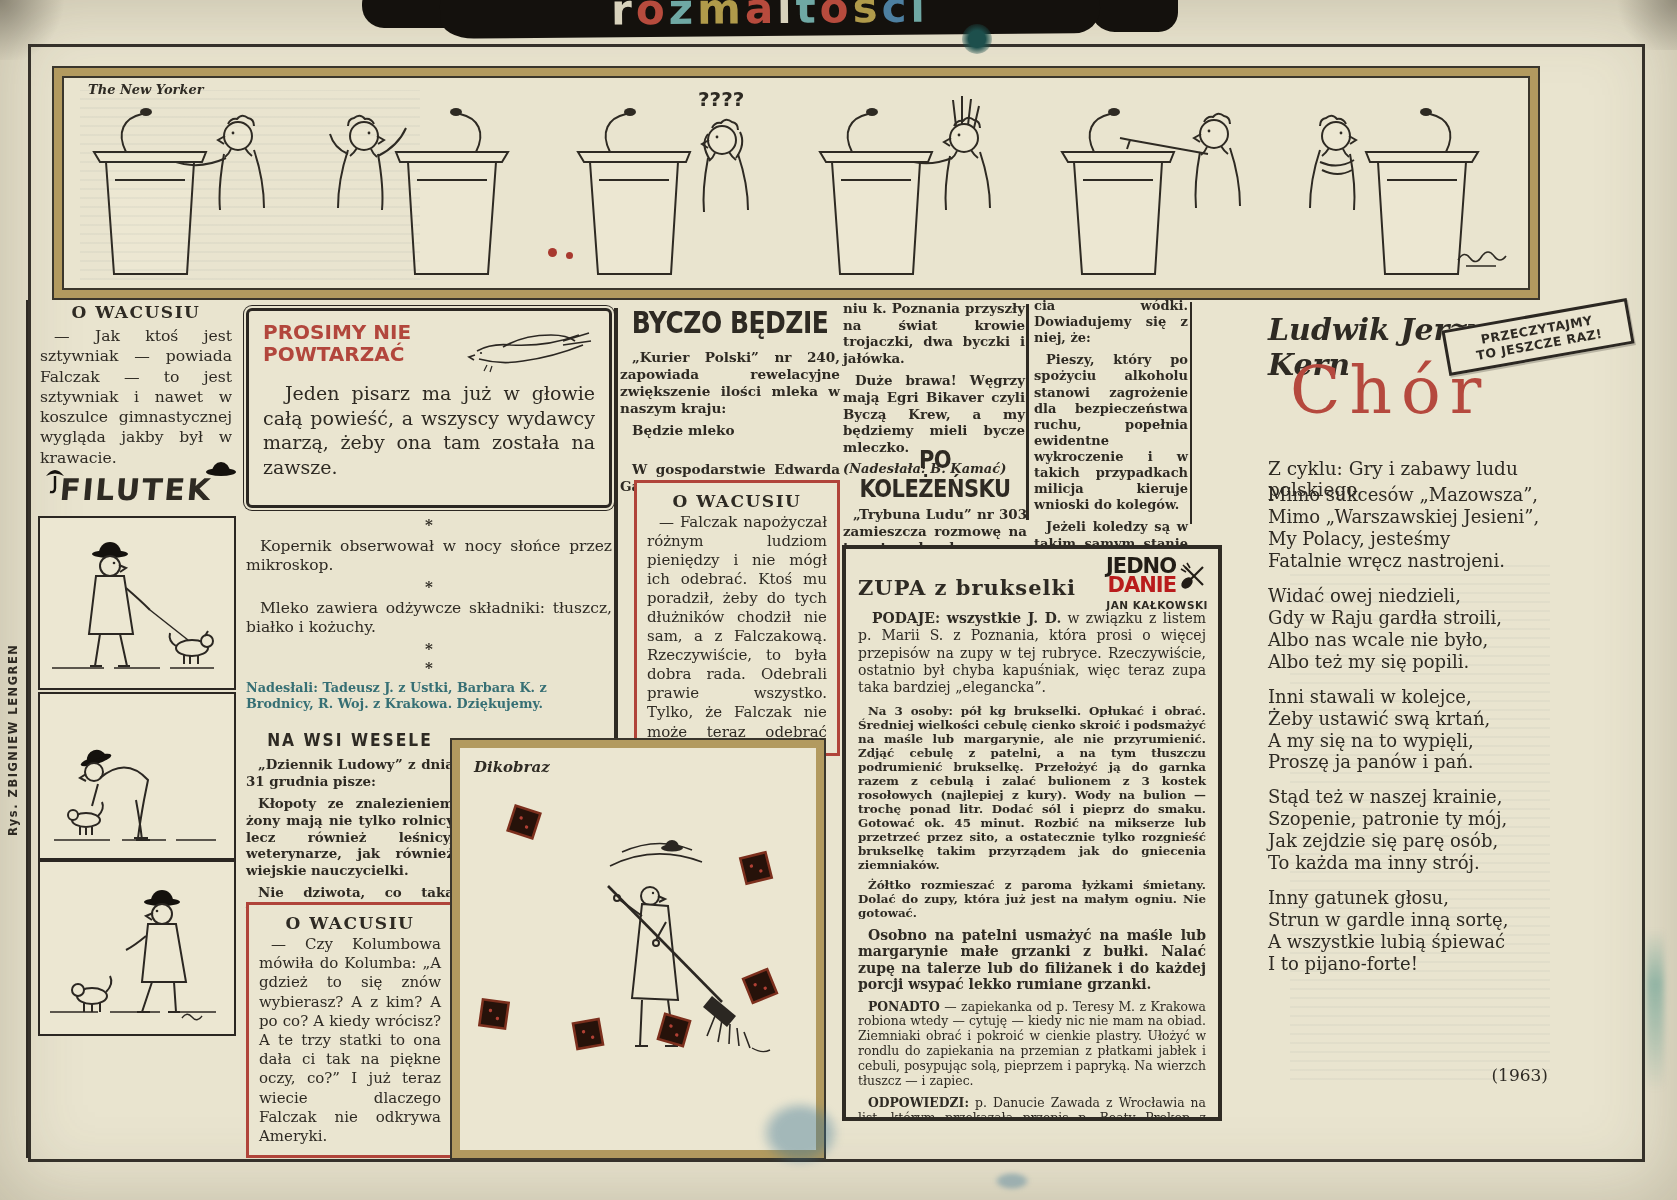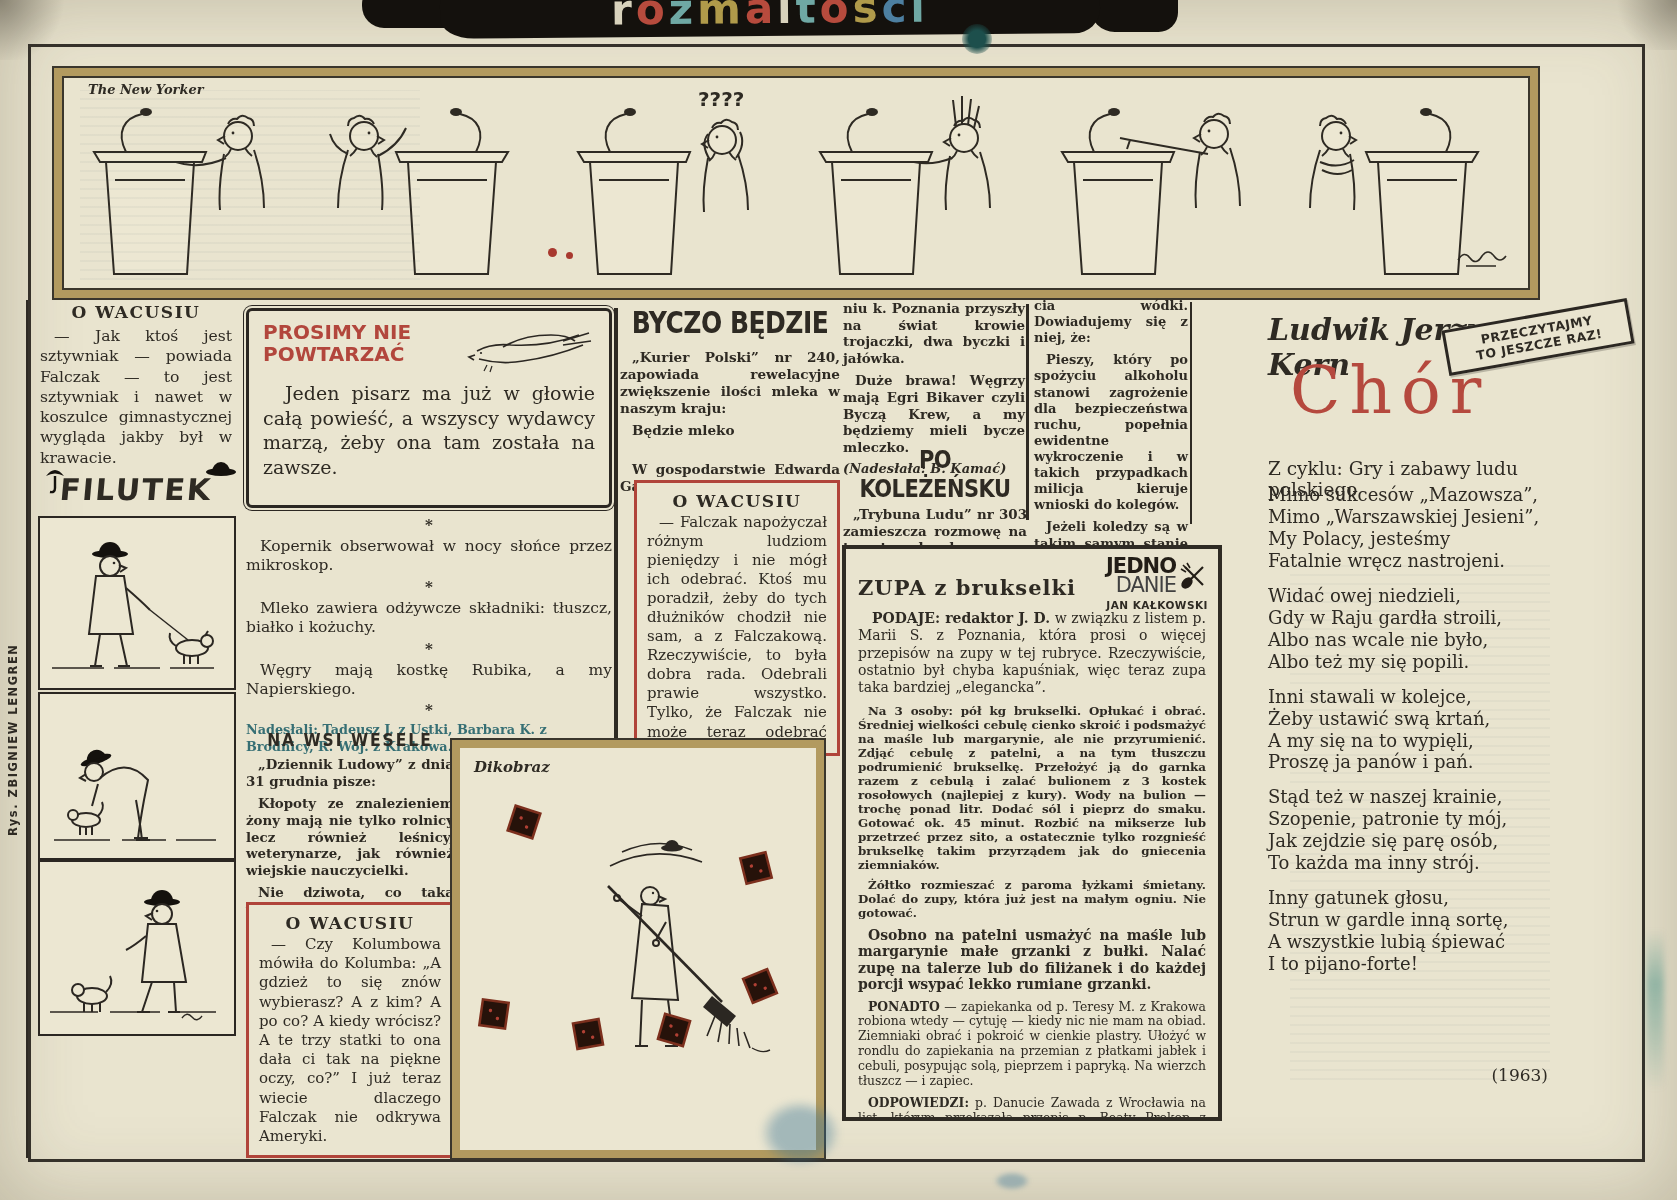--- a/index.html
+++ b/index.html
@@ -218,21 +218,20 @@
     </svg>
     <div class="just" style="font-size:19px;line-height:1.3;margin-top:16px;text-indent:22px;">Jeden pisarz ma już w głowie całą powieść, a wszyscy wydawcy marzą, żeby ona tam została na zawsze.</div>
   </div>
 
   <div class="abs" style="left:246px;top:514px;width:366px;">
     <div class="sep">*</div>
     <div class="just" style="font-size:15.5px;line-height:1.25;text-indent:14px;">Kopernik obserwował w nocy słońce przez mikroskop.</div>
     <div class="sep">*</div>
     <div class="just" style="font-size:15.5px;line-height:1.25;text-indent:14px;">Mleko zawiera odżywcze składniki: tłuszcz, białko i kożuchy.</div>
     <div class="sep">*</div>
-    <div class="just" style="font-size:15.5px;line-height:1.25;text-indent:14px;">Węgry mają kostkę Rubika, a my Napierskiego.</div>
     <div class="sep">*</div>
     <div class="b teal" style="font-size:12.8px;line-height:1.3;margin-top:2px;">Nadesłali: Tadeusz J. z Ustki, Barbara K. z Brodnicy, R. Woj. z Krakowa. Dziękujemy.</div>
   </div>
 
   <div class="abs small-col" style="left:246px;top:732px;width:208px;">
     <div class="sans b center" style="font-size:15.5px;letter-spacing:2px;margin-bottom:5px;transform:scaleY(1.1);">NA WSI WESELE</div>
     <p class="just">„Dziennik Ludowy” z dnia 31 grudnia pisze:</p>
     <p class="just">Kłopoty ze znalezieniem żony mają nie tylko rolnicy lecz również leśnicy, weterynarze, jak również wiejskie nauczycielki.</p>
     <p class="just">Nie dziwota, co taka wiejska nauczycielka może dać żonie?</p>
     <div class="credit-line" style="font-size:13.4px;">(Nadesłała: K. Palczewska)</div>
@@ -327,35 +326,35 @@
     <p class="just">Jeżeli koledzy są w takim samym stanie jak on, to o resztę jesteśmy spokojni.</p>
     <div class="credit-line" style="font-size:12.6px;">(Nadesłał: M. Zacharczuk)</div>
   </div>
 
   <div class="abs" style="left:842px;top:545px;width:380px;height:576px;border:4px solid #2f2b24;background:#e9e4cf;
        padding:10px 12px;box-sizing:border-box;overflow:hidden;">
     <div style="position:absolute;right:10px;top:8px;text-align:right;">
       <div style="display:flex;align-items:center;gap:4px;justify-content:flex-end;">
         <div>
           <div class="sans" style="font-size:21px;font-weight:bold;letter-spacing:-1px;line-height:.9;color:#221d16;">JEDNO</div>
-          <div class="sans" style="font-size:21px;font-weight:normal;letter-spacing:-1px;line-height:.9;color:#404040;">DANIE</div>
+          <div class="sans" style="font-size:21px;font-weight:bold;letter-spacing:-1px;line-height:.9;color:#b91c1c;">DANIE</div>
         </div>
         <svg width="28" height="28" viewBox="0 0 28 28">
           <g stroke="#221d16" stroke-width="2.2" fill="#221d16">
             <line x1="5" y1="23" x2="23" y2="5"></line>
             <ellipse cx="7" cy="21" rx="3.6" ry="5.4" transform="rotate(45 7 21)"></ellipse>
             <line x1="5" y1="5" x2="23" y2="23"></line>
             <path d="M3,3 l4,4 M7,1 l3,5 M1,7 l5,3" stroke-width="1.6" fill="none"></path>
           </g>
         </svg>
       </div>
       <div class="sans b" style="font-size:10.5px;letter-spacing:.5px;margin-top:4px;">JAN KAŁKOWSKI</div>
     </div>
     <div class="b" style="font-size:21px;letter-spacing:1px;margin:16px 0 10px 0;">ZUPA z brukselki</div>
-    <p class="just" style="font-size:14px;line-height:1.24;margin:0 0 7px 0;text-indent:14px;"><b>PODAJE: redaktor J. D.</b><span> w związku z listem p. Marii S. z Poznania, która prosi o więcej przepisów na zupy w tej rubryce. Rzeczywiście, ostatnio był chyba kapuśniak, więc teraz zupa taka bardziej „elegancka”.</span></p>
+    <p class="just" style="font-size:14px;line-height:1.24;margin:0 0 7px 0;text-indent:14px;"><b>PODAJE: wszystkie J. D.</b><span> w związku z listem p. Marii S. z Poznania, która prosi o więcej przepisów na zupy w tej rubryce. Rzeczywiście, ostatnio był chyba kapuśniak, więc teraz zupa taka bardziej „elegancka”.</span></p>
     <p class="just" style="font-size:11.9px;line-height:1.18;margin:0 0 6px 0;text-indent:10px;font-weight:bold;">Na 3 osoby: pół kg brukselki. Opłukać i obrać. Średniej wielkości cebulę cienko skroić i podsmażyć na maśle lub margarynie, ale nie przyrumienić. Zdjąć cebulę z patelni, a na tym tłuszczu podrumienić brukselkę. Przełożyć ją do garnka razem z cebulą i zalać bulionem z 3 kostek rosołowych (najlepiej z kury). Wody na bulion — trochę ponad litr. Dodać sól i pieprz do smaku. Gotować ok. 45 minut. Rozbić na mikserze lub przetrzeć przez sito, a ostatecznie tylko rozgnieść brukselkę takim przyrządem jak do gniecenia ziemniaków.</p>
     <p class="just" style="font-size:11.9px;line-height:1.18;margin:0 0 6px 0;text-indent:10px;font-weight:bold;">Żółtko rozmieszać z paroma łyżkami śmietany. Dolać do zupy, która już jest na małym ogniu. Nie gotować.</p>
     <p class="just" style="font-size:14px;line-height:1.18;margin:0 0 7px 0;text-indent:10px;font-weight:bold;">Osobno na patelni usmażyć na maśle lub margarynie małe grzanki z bułki. Nalać zupę na talerze lub do filiżanek i do każdej porcji wsypać lekko rumiane grzanki.</p>
     <p class="just" style="font-size:12.4px;line-height:1.2;margin:0 0 7px 0;text-indent:10px;"><b>PONADTO</b><span> — zapiekanka od p. Teresy M. z Krakowa robiona wtedy — cytuję — kiedy nic nie mam na obiad. Ziemniaki obrać i pokroić w cienkie plastry. Ułożyć w rondlu do zapiekania na przemian z płatkami jabłek i cebuli, posypując solą, pieprzem i papryką. Na wierzch tłuszcz — i zapiec.</span></p>
     <p class="just" style="font-size:12.4px;line-height:1.2;margin:0;text-indent:10px;"><b>ODPOWIEDZI:</b><span> p. Danucie Zawada z Wrocławia na list, którym przekazała przepis p. Beaty Prokop z Zimbabwe na ciasto bananowe. Dziękuję, ale przepis, jak na razie, jest abstrakcyjny. Dziękuję również pani Kaiser za piękną pocztówkę z Brunei (na Borneo) i proszę o obiecane przepisy.</span></p>
   </div>
 
   <div class="abs i b" style="left:1268px;top:312px;width:300px;font-size:30px;">Ludwik Jerzy Kern</div>
   <div class="abs" style="left:1444px;top:314px;width:170px;transform:rotate(-10deg);border:3px solid #2b2722;
        padding:5px 6px;text-align:center;background:#e9e4cf;box-shadow:1px 2px 0 rgba(43,39,34,.25);">

